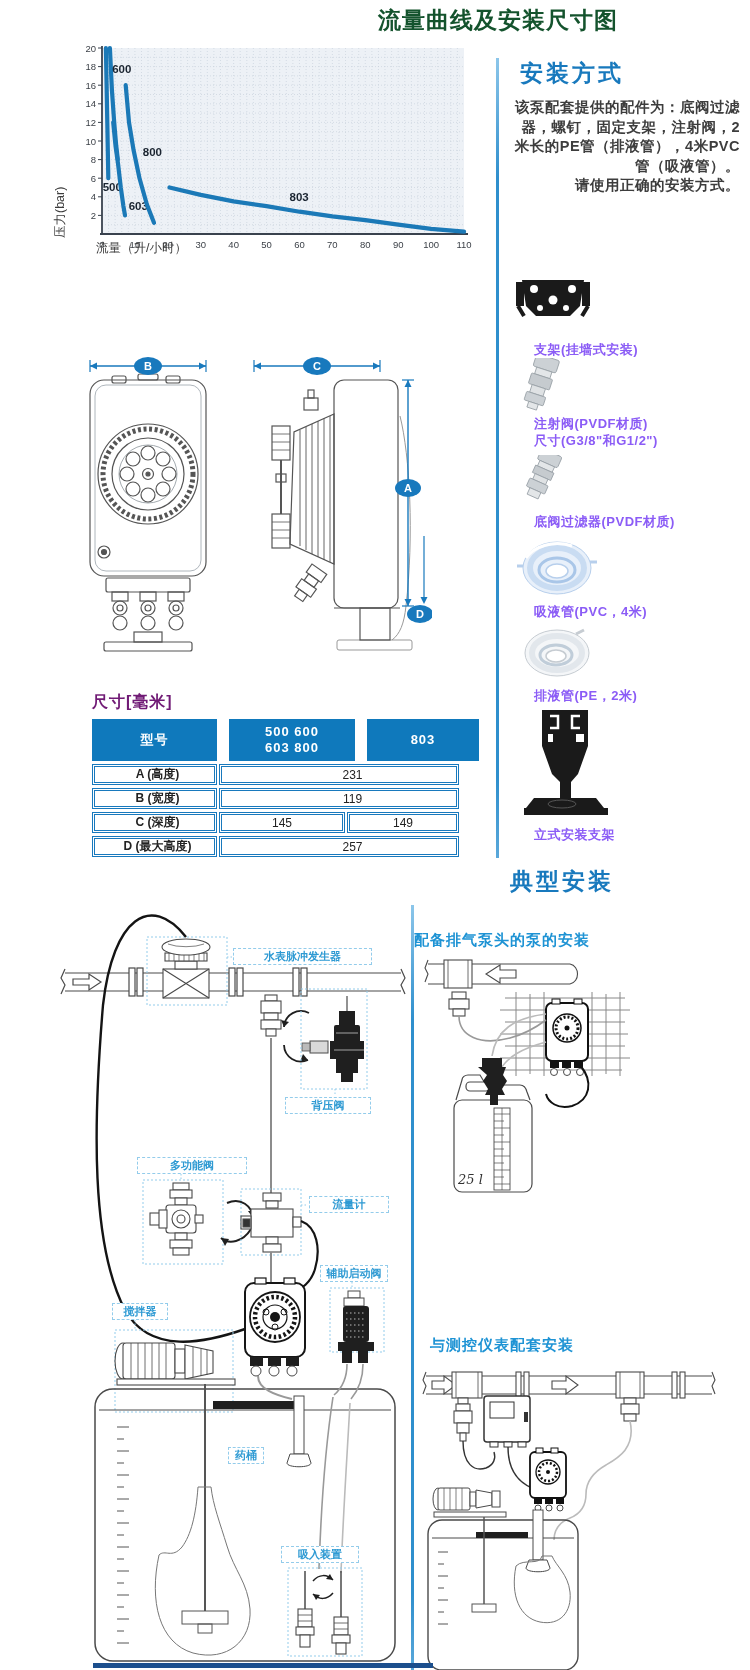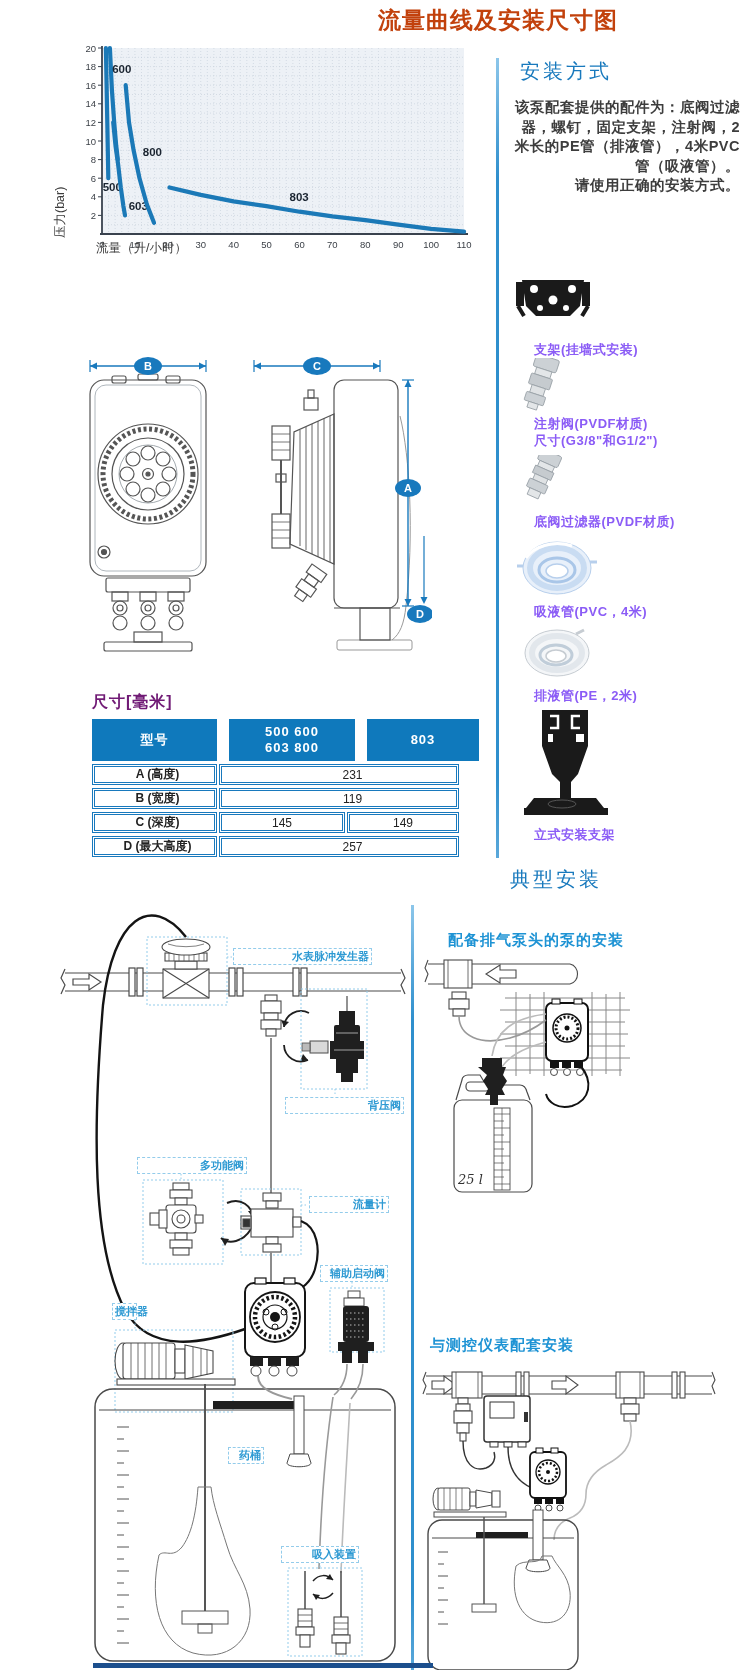--- a/index.html
+++ b/index.html
@@ -1,27 +1,27 @@
 <!DOCTYPE html>
 <html><head>
 <meta charset="utf-8">
 <style>
   html,body{margin:0;padding:0;background:#e9e9e9;}
   #page{position:relative;width:750px;height:1670px;background:#ffffff;margin:0 auto;overflow:hidden;
         font-family:"Liberation Sans","DejaVu Sans",sans-serif;}
   .abs{position:absolute;}
-  .h1{position:absolute;left:378px;top:5px;font-size:23px;font-weight:bold;color:#c2410c;letter-spacing:1px;}
-  .h2{position:absolute;font-size:20px;font-weight:normal;color:#1879bd;letter-spacing:3px;}
+  .h1{position:absolute;left:378px;top:5px;font-size:23px;font-weight:bold;color:#14532d;letter-spacing:1px;}
+  .h2{position:absolute;font-size:23px;font-weight:bold;color:#1879bd;letter-spacing:3px;}
   .h3{position:absolute;font-size:16px;font-weight:bold;color:#701a75;letter-spacing:1px;}
   .subhead{position:absolute;font-size:15px;font-weight:bold;color:#1e93d4;letter-spacing:1px;}
   .para{position:absolute;left:512px;width:228px;font-size:14.5px;line-height:19.5px;color:#3d3d3d;font-weight:600;letter-spacing:0.5px;text-align:right;}
   .cap{position:absolute;font-size:13px;font-weight:600;color:#8b5cf6;letter-spacing:0.5px;white-space:nowrap;margin-left:22px;}
   .vdiv{position:absolute;width:3px;background:linear-gradient(180deg,#8cc6ea,#2f8fcd 15%,#2f8fcd 90%,#5aa8da);}
   .callout{position:absolute;box-sizing:border-box;border:1px dashed #93cceb;color:#2e9ad3;font-size:11px;font-weight:bold;
-           text-align:right;line-height:15px;background:#fff;padding:0 2px;white-space:nowrap;}
+           text-align:center;line-height:15px;background:#fff;padding:0 2px;white-space:nowrap;}
   .axis-label{position:absolute;font-size:12.5px;color:#3c3c3c;}
   .ylabel{transform:rotate(-90deg);transform-origin:left top;}
   .tick{font-size:9.5px;fill:#3a3f46;}
   .series-label{font-size:11.5px;font-weight:bold;fill:#1a2430;}
   
   .dimtable{position:absolute;left:92px;top:719px;width:367px;display:flex;flex-direction:column;gap:3px;}
   .dt-head{display:grid;grid-template-columns:125px 126px 112px;gap:12px;}
   .dt-head .hc{background:#0f79bc;color:#fff;height:42px;display:flex;flex-direction:column;align-items:center;justify-content:center;
                font-weight:bold;font-size:13px;line-height:16px;letter-spacing:1px;}
   .dt-row{display:grid;grid-template-columns:125px 126px 112px;gap:2px;height:21px;}
@@ -560,29 +560,29 @@
       <rect x="277" y="770" width="18" height="8"></rect>
         <rect x="281" y="778" width="10" height="11"></rect>
       <path d="M258,716 C264,709 272,709 278,715" fill="none" stroke="#1f1f1f" stroke-width="1.5"></path>
       <polygon points="278,715 271,714 275,709" fill="#1f1f1f" stroke="none"></polygon>
       <path d="M278,728 C272,735 264,735 258,729" fill="none" stroke="#1f1f1f" stroke-width="1.5"></path>
       <polygon points="258,729 265,730 261,735" fill="#1f1f1f" stroke="none"></polygon>
     </g>
   </svg>
 
   <div class="callout" style="left:233px;top:948px;width:139px">水表脉冲发生器</div>
-  <div class="callout" style="left:285px;top:1097px;width:119px">背压阀</div>
+  <div class="callout" style="left:285px;top:1097px;width:86px">背压阀</div>
   <div class="callout" style="left:137px;top:1157px;width:110px">多功能阀</div>
   <div class="callout" style="left:309px;top:1196px;width:80px">流量计</div>
   <div class="callout" style="left:320px;top:1265px;width:68px">辅助启动阀</div>
-  <div class="callout" style="left:112px;top:1303px;width:25px">搅拌器</div>
+  <div class="callout" style="left:112px;top:1303px;width:56px">搅拌器</div>
   <div class="callout" style="left:228px;top:1447px;width:36px">药桶</div>
   <div class="callout" style="left:281px;top:1546px;width:78px">吸入装置</div>
 
-  <div class="subhead" style="left:448px;top:931px">配备排气泵头的泵的安装</div>
+  <div class="subhead" style="left:414px;top:931px">配备排气泵头的泵的安装</div>
   <svg class="abs" style="left:420px;top:958px" width="325" height="245" viewBox="0 0 325 245">
     <g stroke="#4a4a4a" fill="none" stroke-width="1.1">
       <path d="M8,6 H150 M8,26 H150"></path>
       <path d="M8,2 l-3,8 3,6 -3,8"></path>
       <path d="M150,6 C160,8 160,24 150,26"></path>
       <rect x="24" y="2" width="28" height="28" fill="#fff"></rect>
       <path d="M28,2 v28 M48,2 v28" stroke-width="0.8"></path>
       <polygon points="96,12 80,12 80,7 66,16 80,25 80,20 96,20" fill="#fff"></polygon>
       <rect x="32" y="34" width="14" height="7" fill="#fff"></rect>
       <rect x="29" y="41" width="20" height="10" fill="#fff"></rect>

